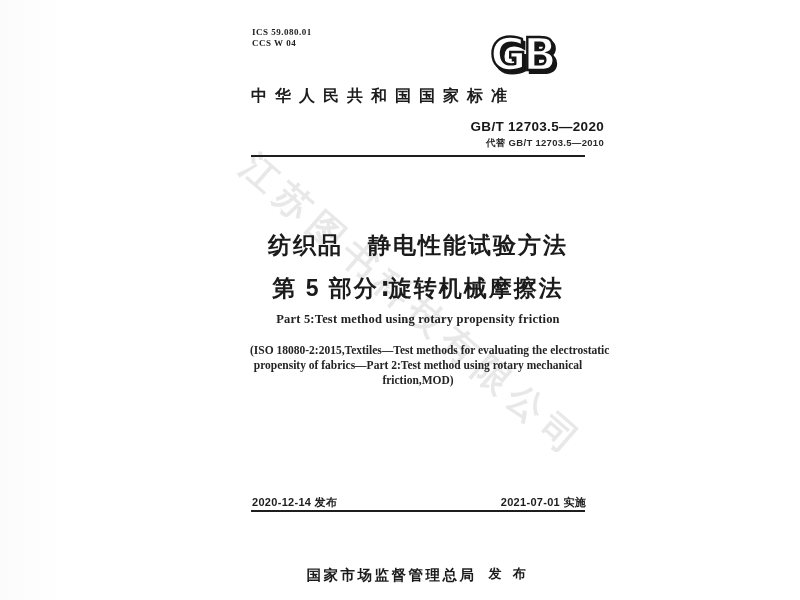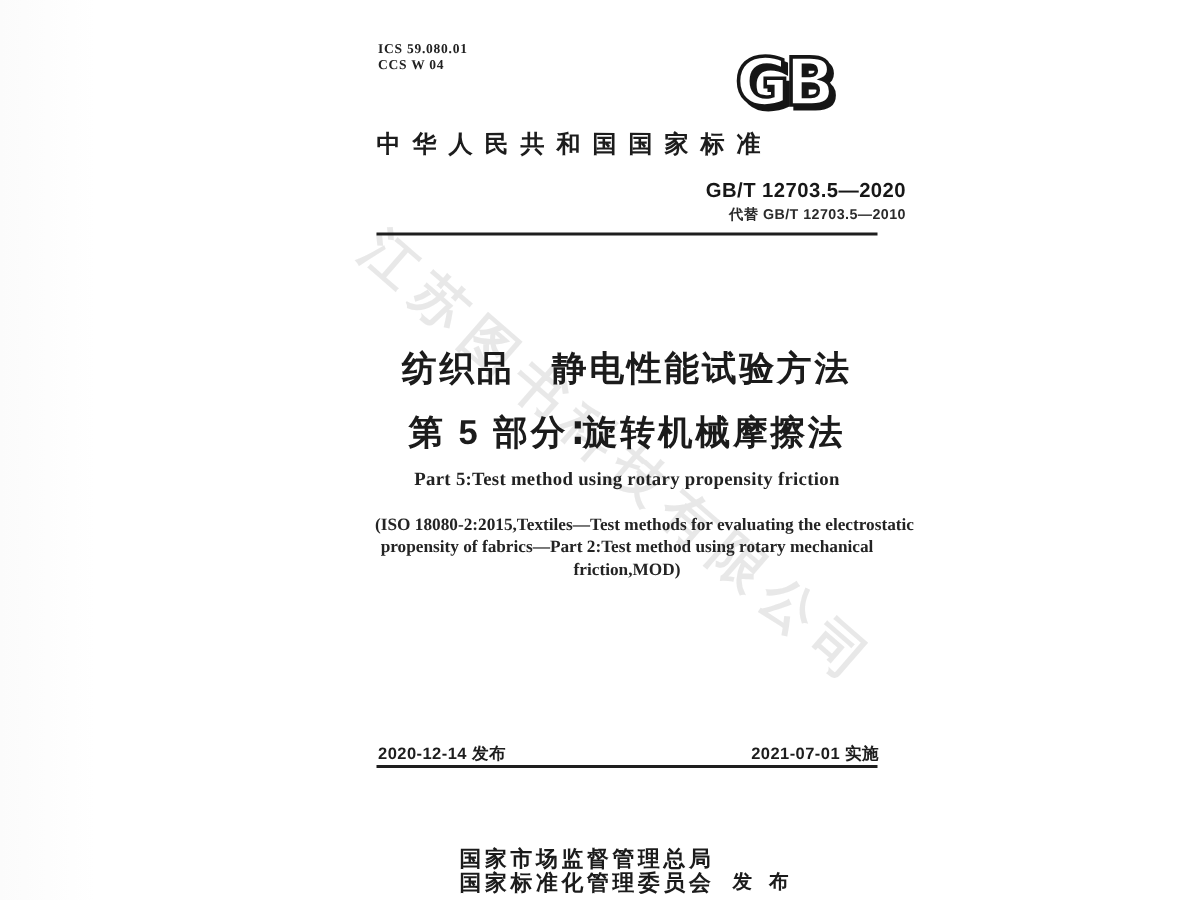--- a/index.html
+++ b/index.html
@@ -161,18 +161,17 @@
   <div class="abs date date-issue">2020-12-14 发布</div>
   <div class="abs date date-impl-wrap">
     <span>2021-07-01 实施</span>
   </div>
 
   <div class="abs rule rule-bottom"></div>
 
   <div class="abs publisher-wrap">
     <div class="publisher-lines">
       <div>国家市场监督管理总局</div>
-      <div>国家标准化管理委员会</div>
     </div>
     <div class="publish-label">发 布</div>
   </div>
 
 </div>
 
 </body></html>

